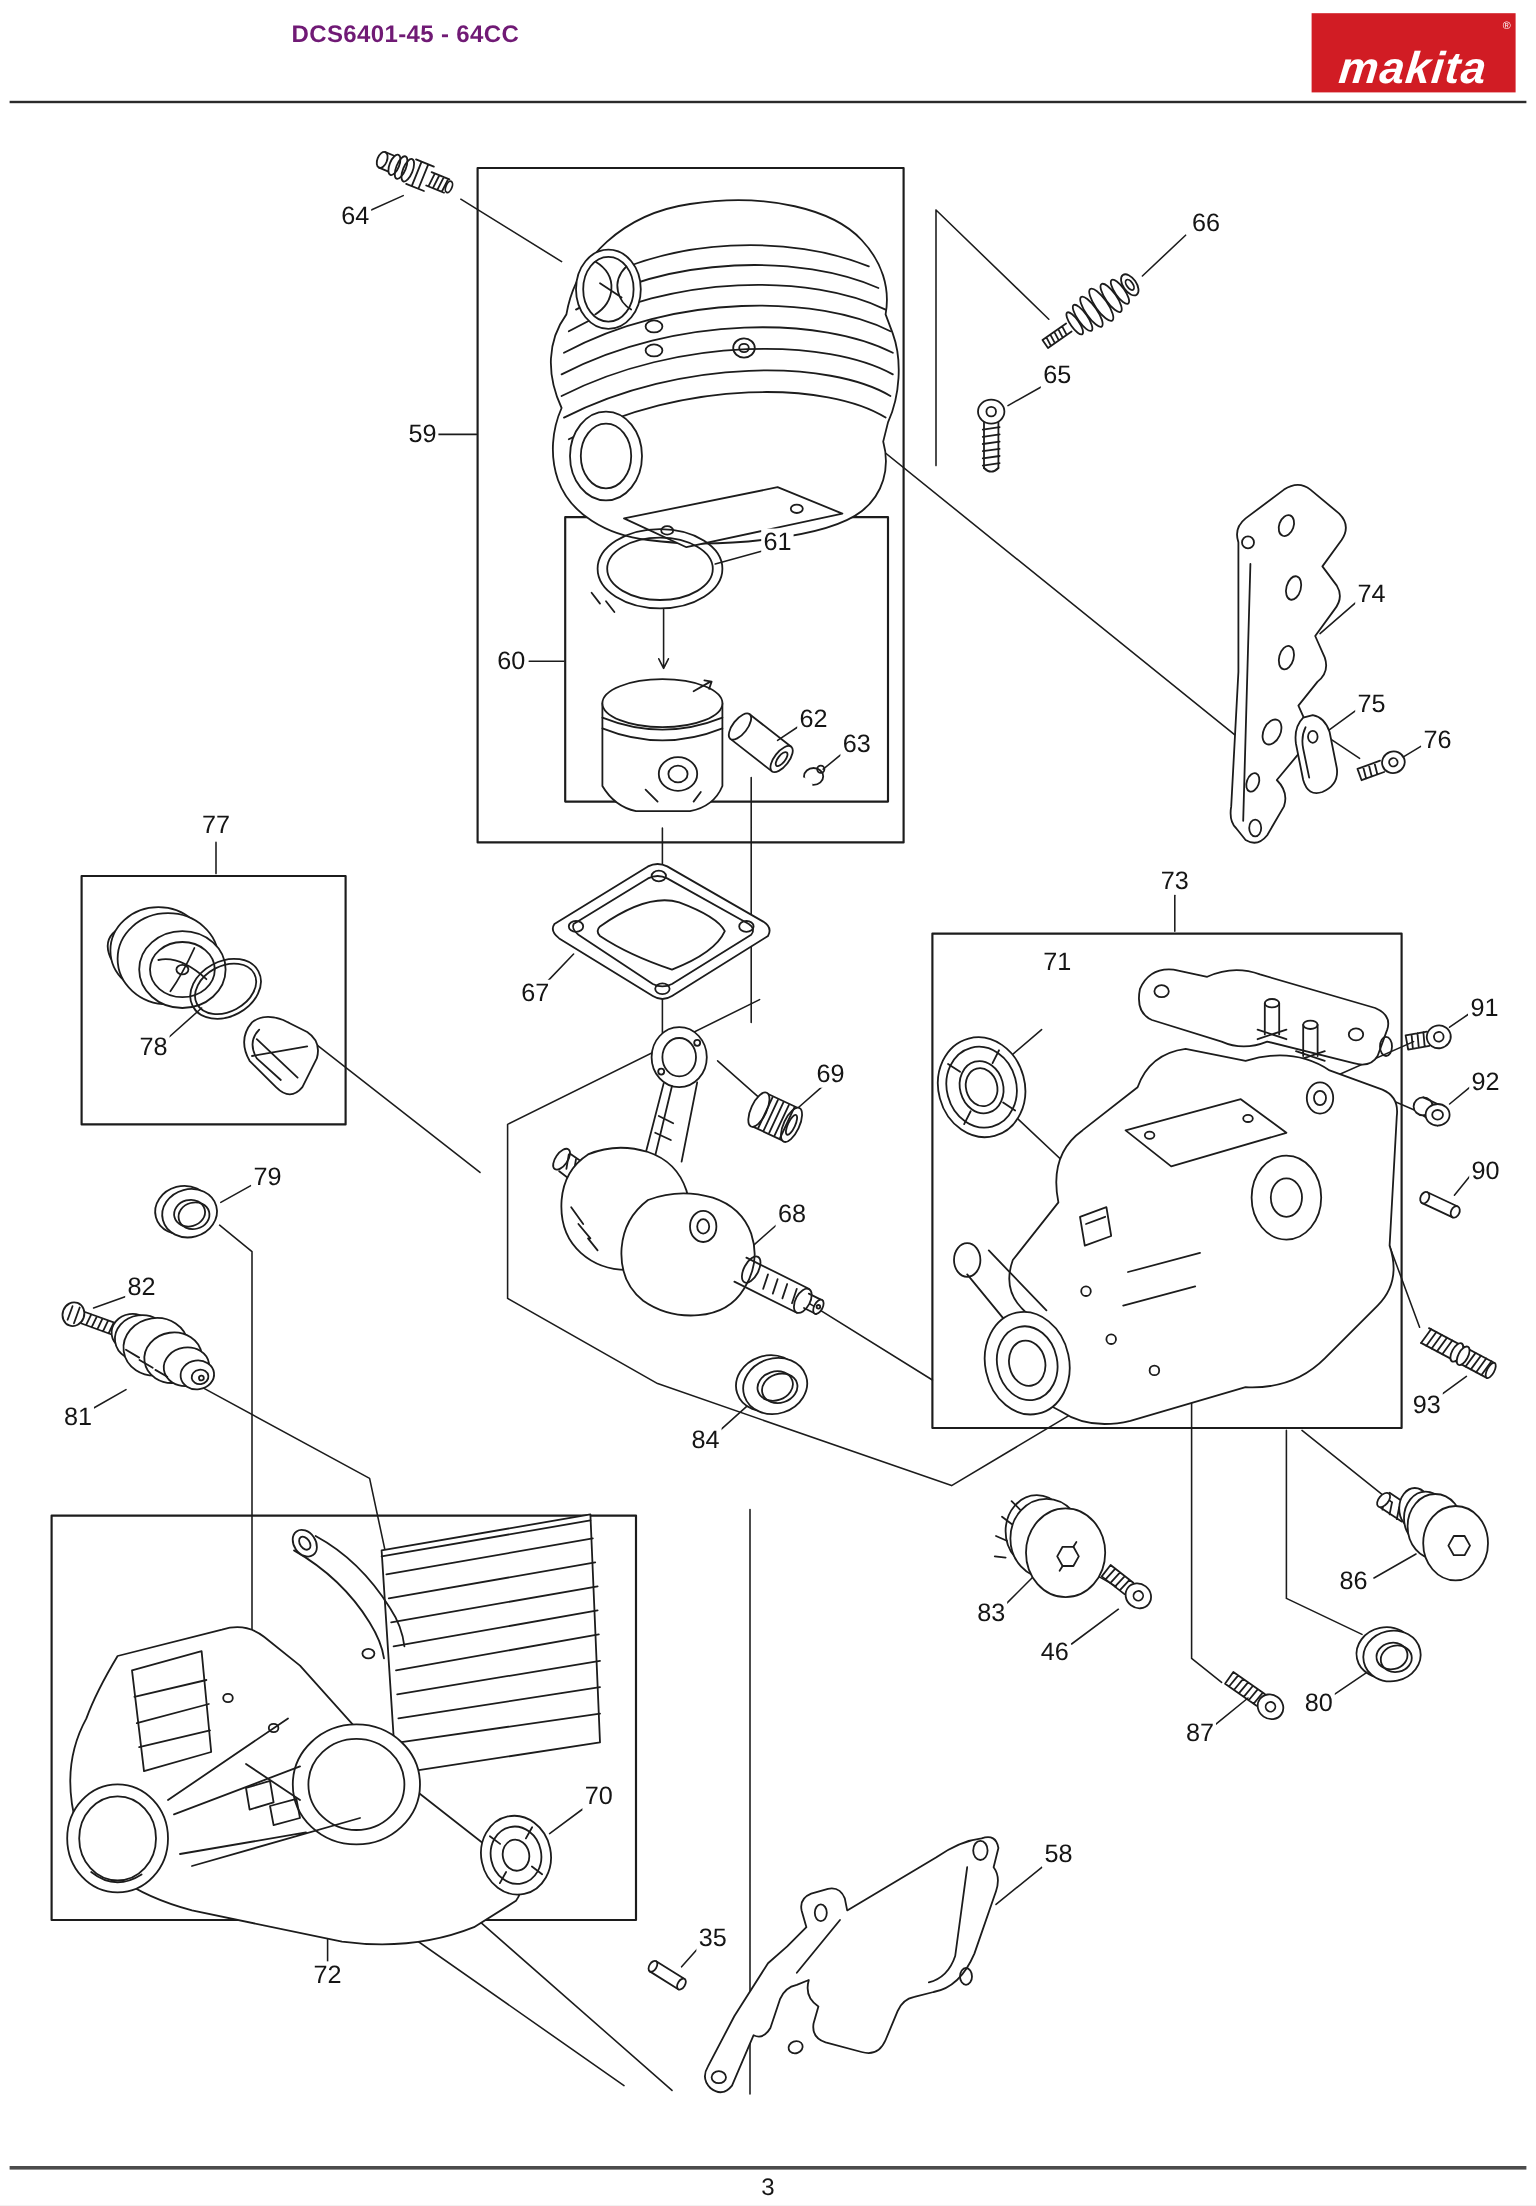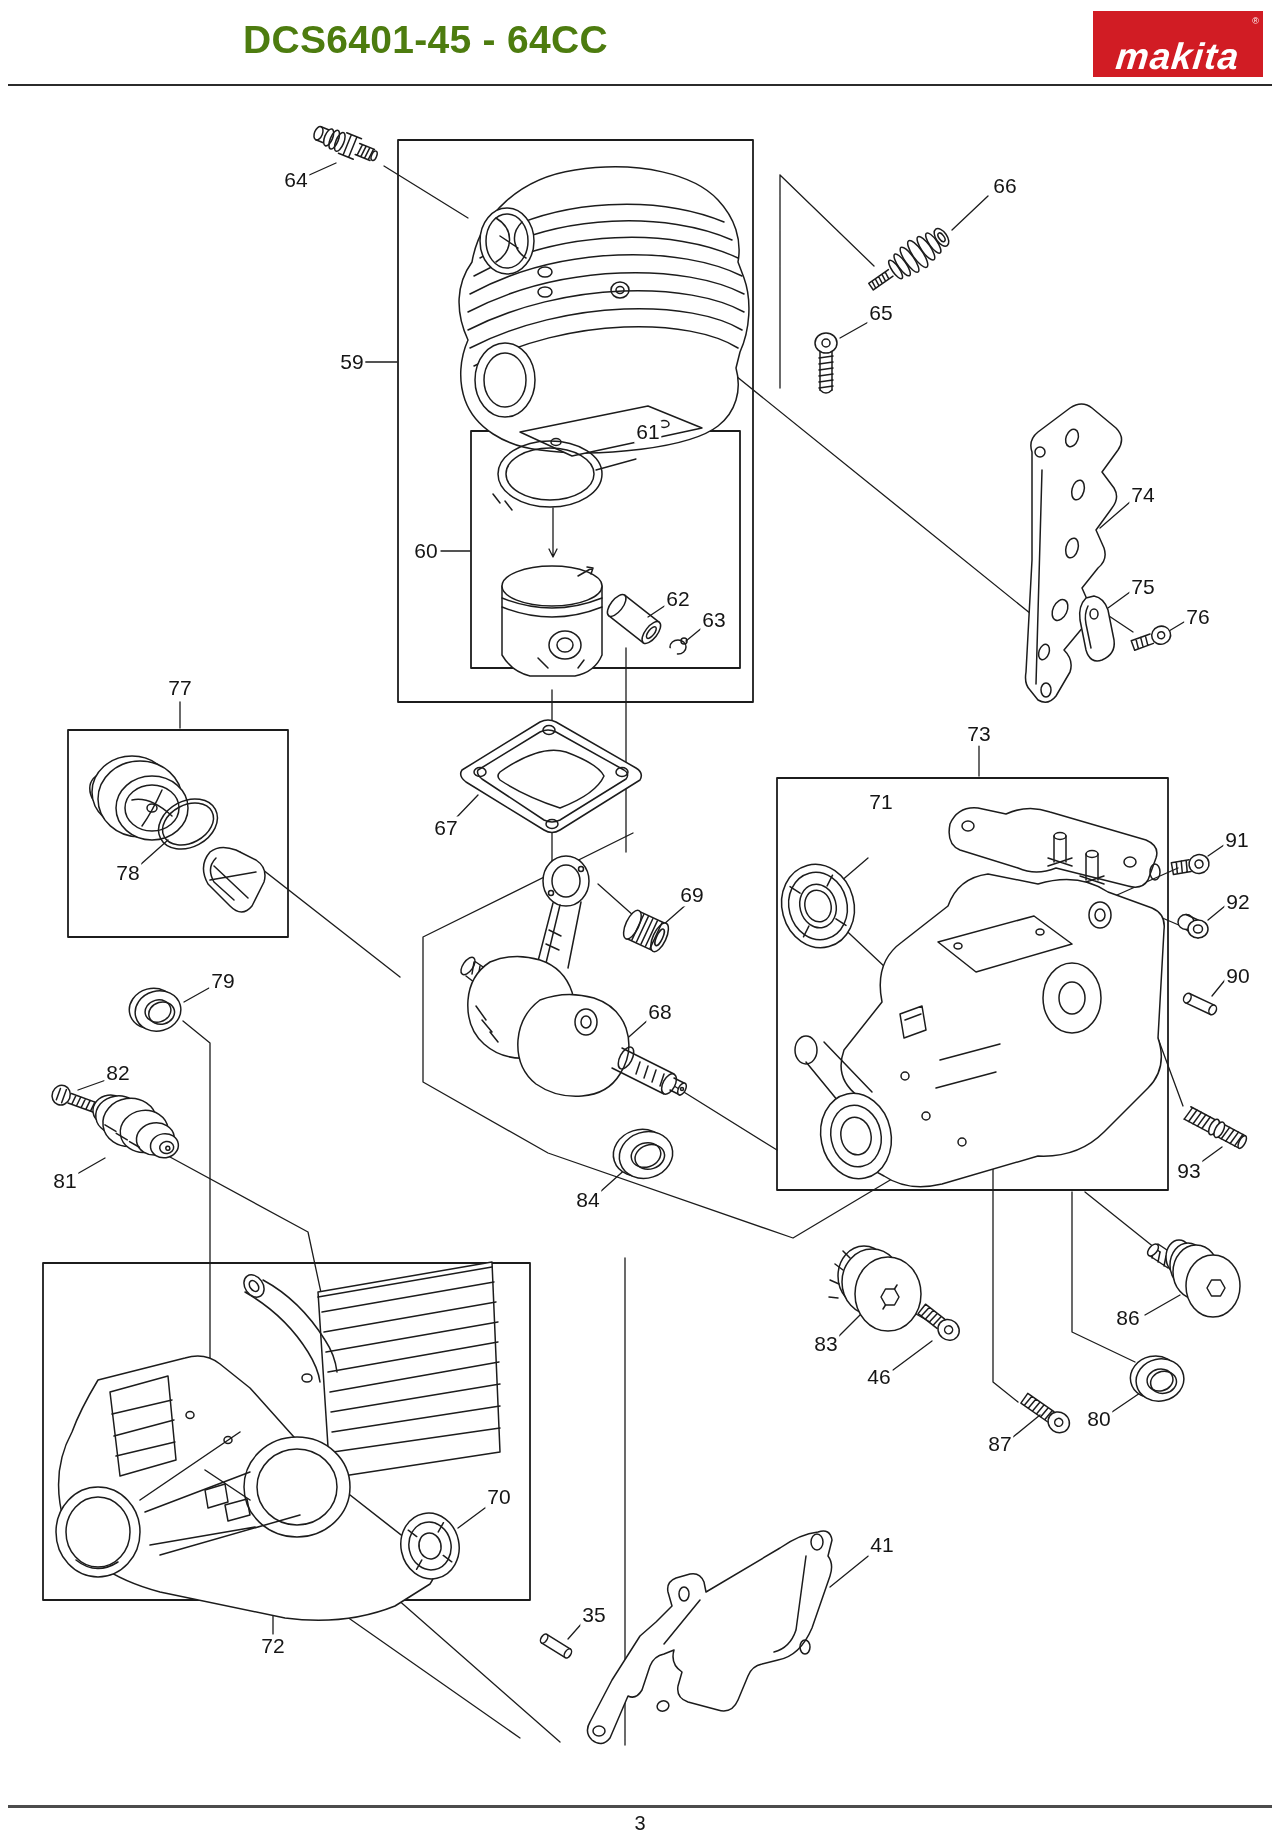--- a/index.html
+++ b/index.html
@@ -2,22 +2,22 @@
 <html><head>
 <meta charset="utf-8">
 <style>
   html,body{margin:0;padding:0;background:#e8e8e8;}
   .page{
     position:relative;width:1280px;height:1838px;margin:0 auto;
     background:#ffffff;overflow:hidden;
     font-family:"Liberation Sans","DejaVu Sans",sans-serif;color:#141414;
   }
   .page-title{
-    position:absolute;left:243px;top:18px;font-size:39px;font-weight:bold;
-    letter-spacing:.3px;color:#4d7c0f;white-space:nowrap;
+    position:absolute;left:243px;top:18px;font-size:20px;font-weight:bold;
+    letter-spacing:.3px;color:#701a75;white-space:nowrap;
   }
   .header-rule{position:absolute;left:8px;right:8px;top:84px;height:2px;background:#2b2b2b;}
   .logo{
     position:absolute;left:1093px;top:11px;width:170px;height:66px;background:#d11c24;
     display:flex;align-items:flex-end;justify-content:center;
   }
   .logo-text{
     color:#fff;font-weight:bold;font-style:italic;font-size:37px;line-height:1;
     letter-spacing:1px;transform:skewX(-6deg);padding-bottom:2px;
   }
@@ -467,21 +467,21 @@
         <ellipse cx="663" cy="1706" rx="6" ry="5" transform="rotate(-20 663 1706)"></ellipse>
         <ellipse cx="805" cy="1647" rx="5" ry="7"></ellipse>
       </g>
 
     </g>
   </svg>
 
   <div class="callout-layer">
       <div class="part-label" style="left: 352px; top: 362px;">59</div>
       <div class="part-label" style="left: 426px; top: 551px;">60</div>
-      <div class="part-label" style="left: 648px; top: 432px; text-align: right;">61</div>
+      <div class="part-label" style="left: 648px; top: 452px; text-align: right;">61</div>
       <div class="part-label" style="left: 678px; top: 599px;">62</div>
       <div class="part-label" style="left: 714px; top: 620px;">63</div>
       <div class="part-label" style="left: 296px; top: 180px;">64</div>
       <div class="part-label" style="left: 881px; top: 313px;">65</div>
       <div class="part-label" style="left: 1005px; top: 186px;">66</div>
       <div class="part-label" style="left: 446px; top: 828px;">67</div>
       <div class="part-label" style="left: 660px; top: 1012px;">68</div>
       <div class="part-label" style="left: 692px; top: 895px;">69</div>
       <div class="part-label" style="left: 499px; top: 1497px;">70</div>
       <div class="part-label" style="left: 881px; top: 802px;">71</div>
@@ -495,21 +495,21 @@
       <div class="part-label" style="left: 223px; top: 981px;">79</div>
       <div class="part-label" style="left: 1099px; top: 1419px;">80</div>
       <div class="part-label" style="left: 65px; top: 1181px;">81</div>
       <div class="part-label" style="left: 118px; top: 1073px;">82</div>
       <div class="part-label" style="left: 826px; top: 1344px;">83</div>
       <div class="part-label" style="left: 588px; top: 1200px;">84</div>
       <div class="part-label" style="left: 879px; top: 1377px;">46</div>
       <div class="part-label" style="left: 1128px; top: 1318px;">86</div>
       <div class="part-label" style="left: 1000px; top: 1444px;">87</div>
       <div class="part-label" style="left: 594px; top: 1615px;">35</div>
-      <div class="part-label" style="left: 882px; top: 1545px;">41</div>
+      <div class="part-label" style="left: 882px; top: 1545px;">58</div>
       <div class="part-label" style="left: 1238px; top: 976px;">90</div>
       <div class="part-label" style="left: 1237px; top: 840px;">91</div>
       <div class="part-label" style="left: 1238px; top: 902px; text-align: center;">92</div>
       <div class="part-label" style="left: 1189px; top: 1171px;">93</div>
     </div>
 
   <div class="footer-rule"></div>
   <div class="page-number">3</div>
 
 </div>

